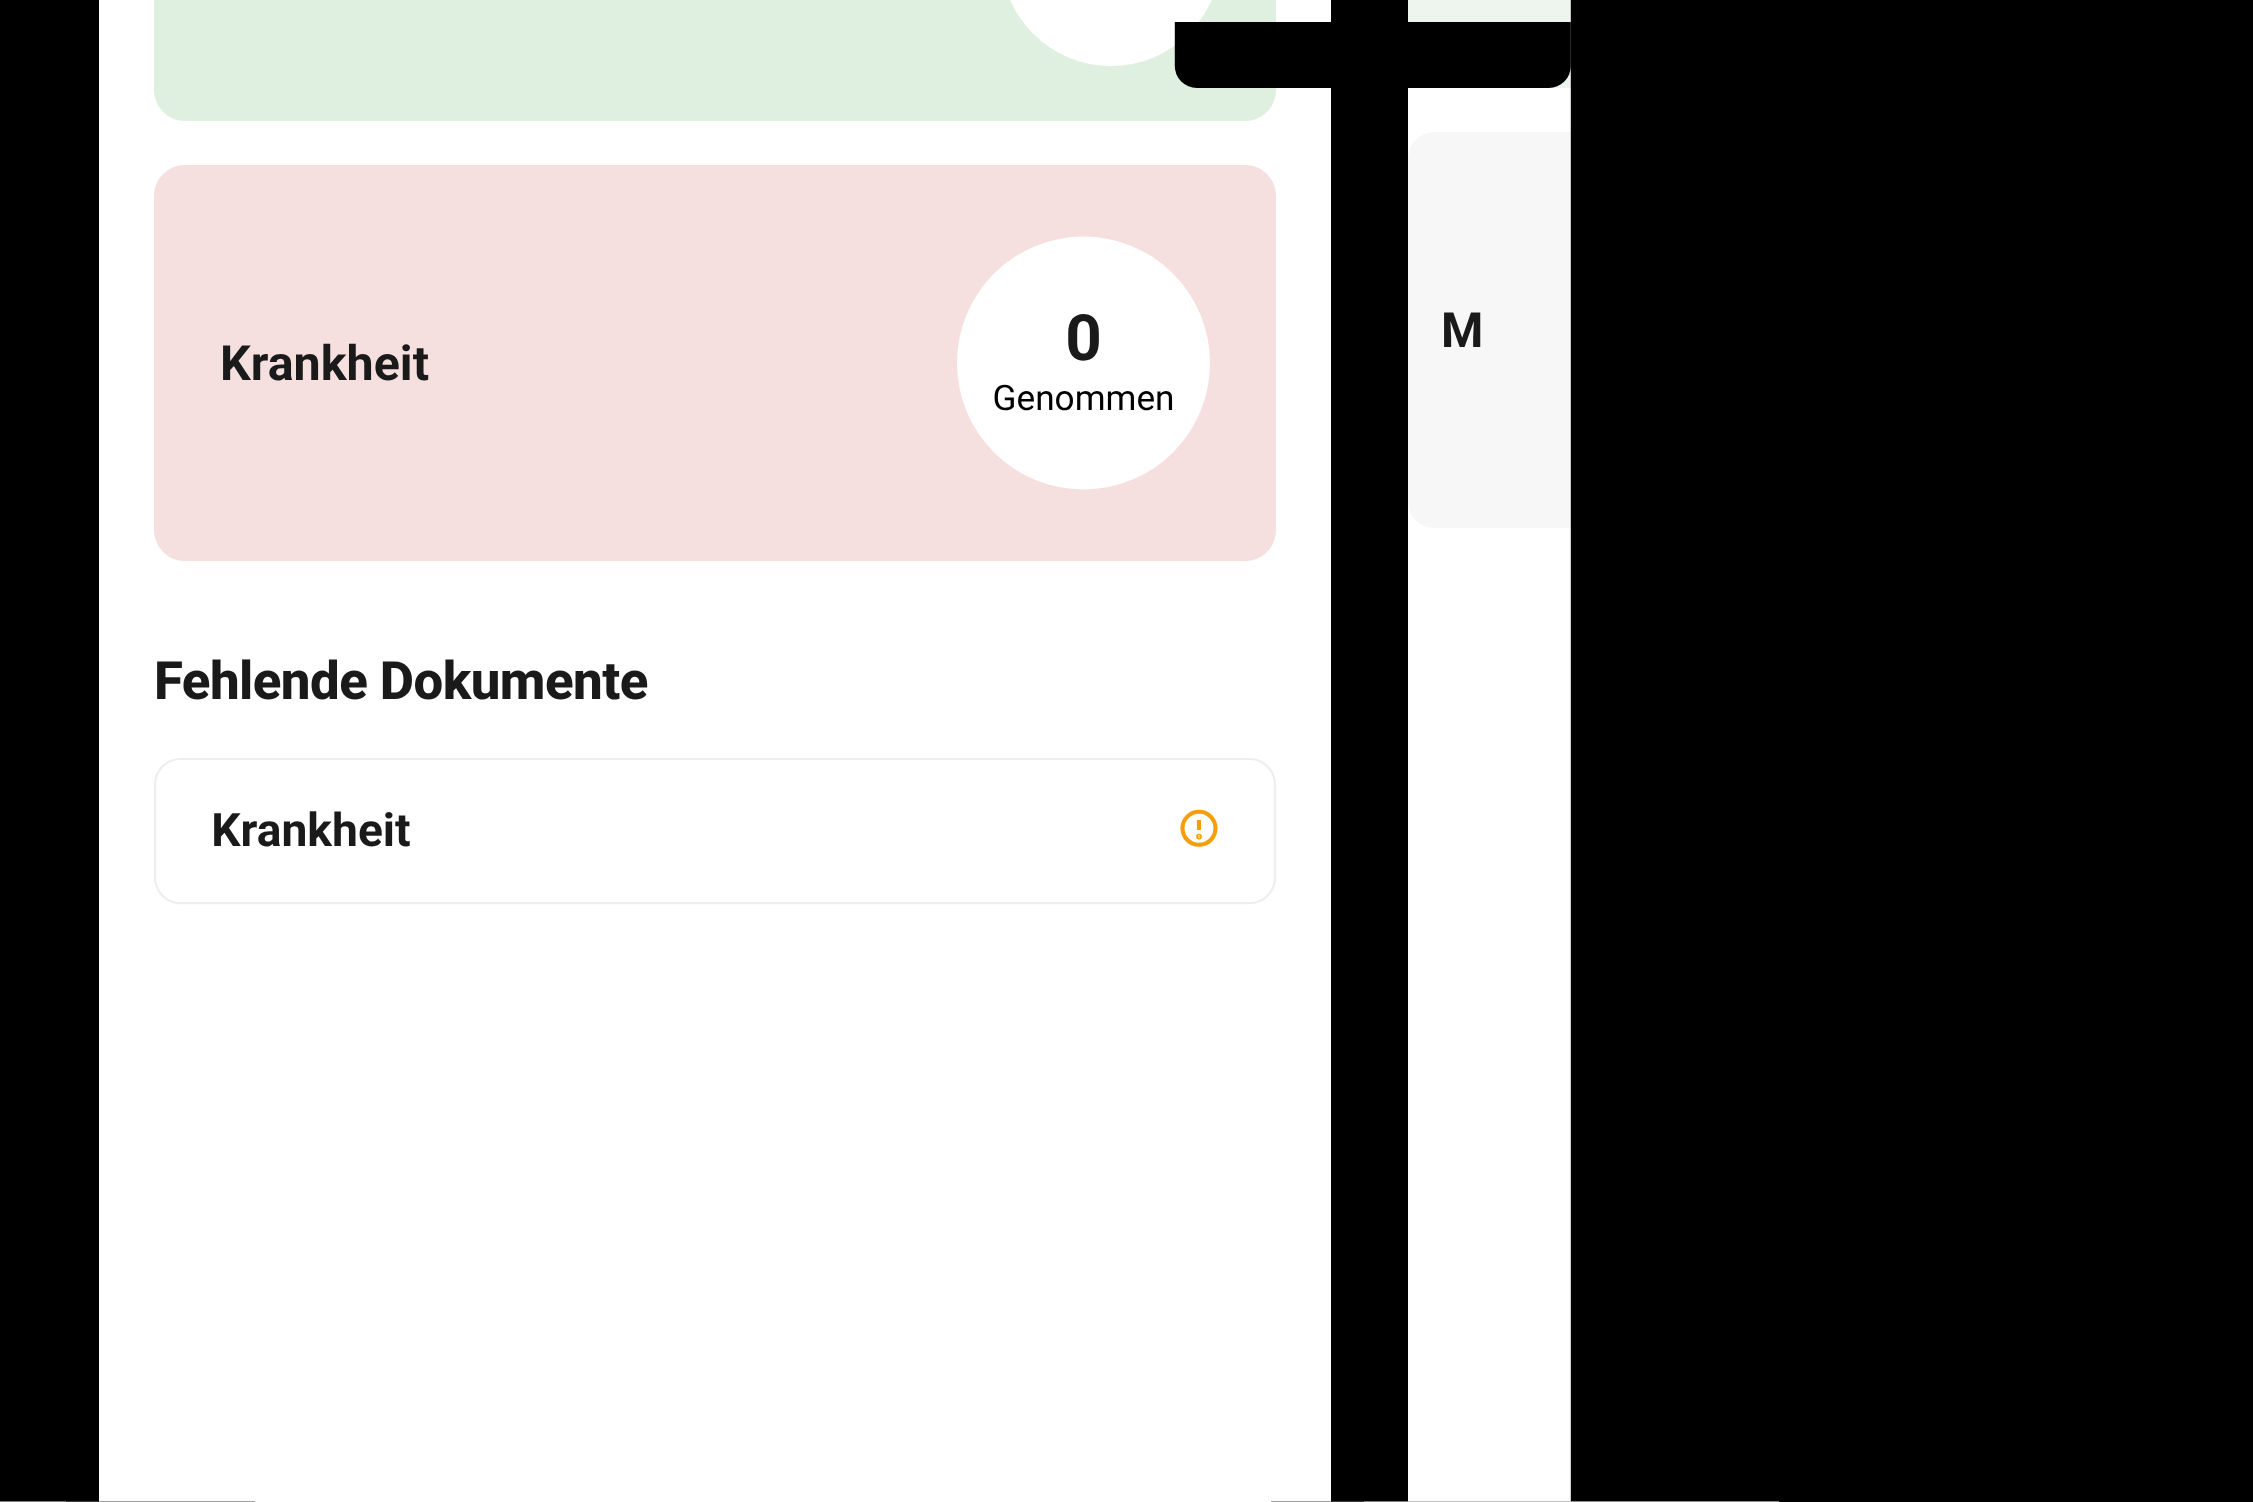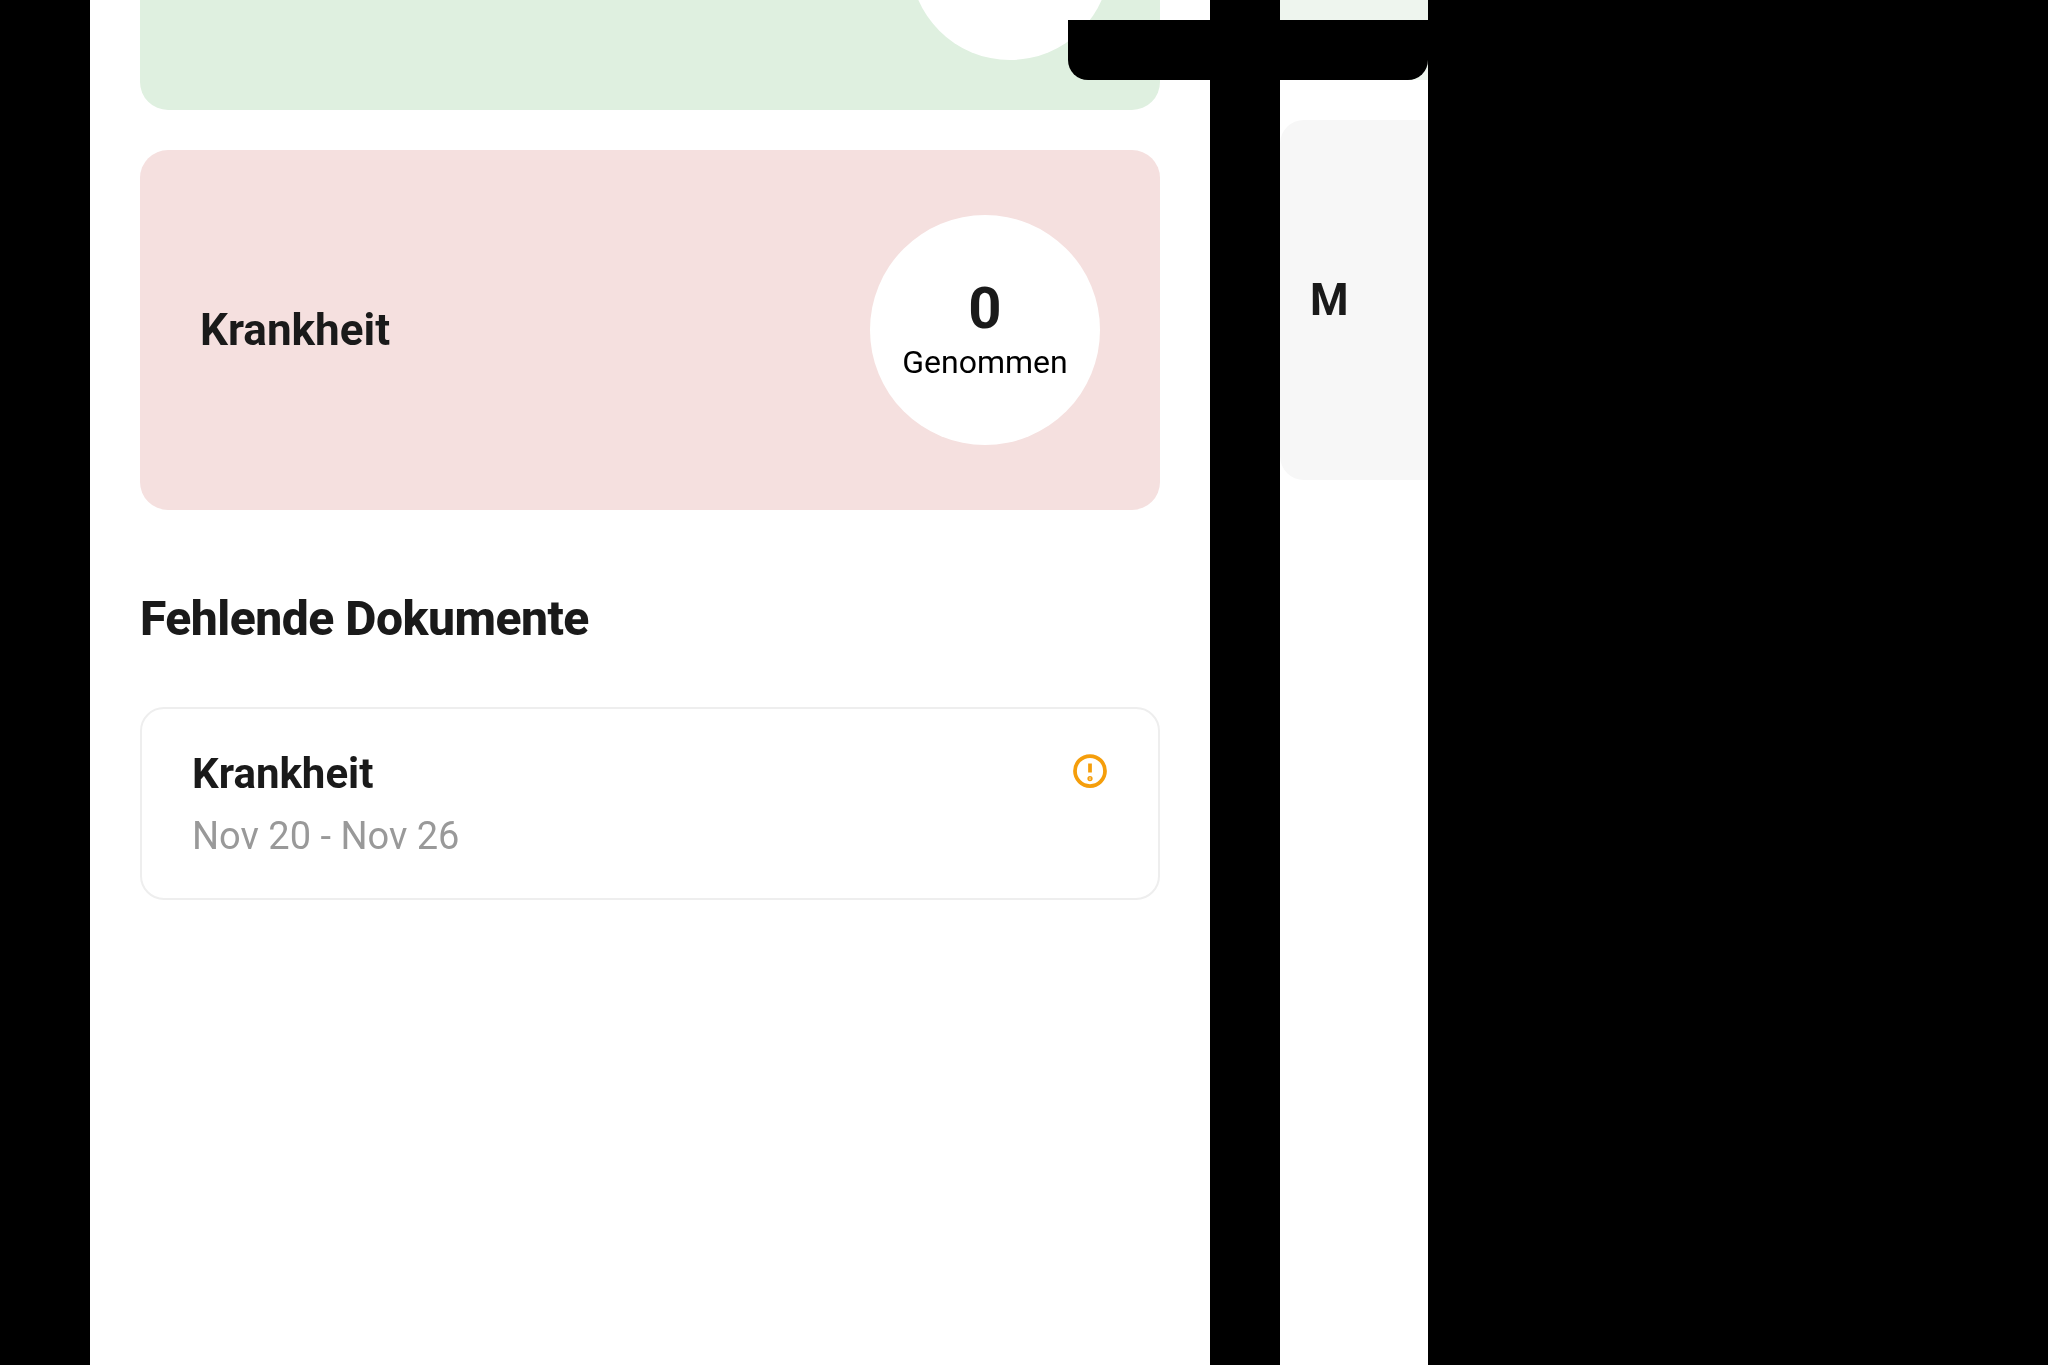--- a/index.html
+++ b/index.html
@@ -101,21 +101,21 @@
     .stat-label {
       font-size: 32px;
       color: #000000;
       margin-top: 6px;
     }
     
     .section-heading {
       font-size: 48px;
       font-weight: 800;
       color: #1a1a1a;
-      margin-bottom: 60px;
+      margin-bottom: 42px;
       letter-spacing: -0.5px;
     }
     
     .doc-item {
       border: 2px solid #eee;
       border-radius: 24px;
       padding: 40px 50px;
       display: flex;
       justify-content: space-between;
       align-items: flex-start;
@@ -233,21 +233,20 @@
           <div class="stat-value">0</div>
           <div class="stat-label">Genommen</div>
         </div>
       </div>
 
       <h2 class="section-heading">Fehlende Dokumente</h2>
 
       <div class="doc-item">
         <div class="doc-info">
           <div class="doc-title">Krankheit</div>
-          <div class="doc-date">Nov 20 - Nov 26</div>
         </div>
         <div class="alert-icon-wrap">
           <svg class="alert-icon" viewBox="0 0 24 24" fill="none" stroke="#f59e0b" stroke-width="2.5">
             <circle cx="12" cy="12" r="10"></circle>
             <line x1="12" y1="7" x2="12" y2="13"></line>
             <circle cx="12" cy="17" r="0.5" fill="#f59e0b"></circle>
           </svg>
         </div>
       </div>
 

